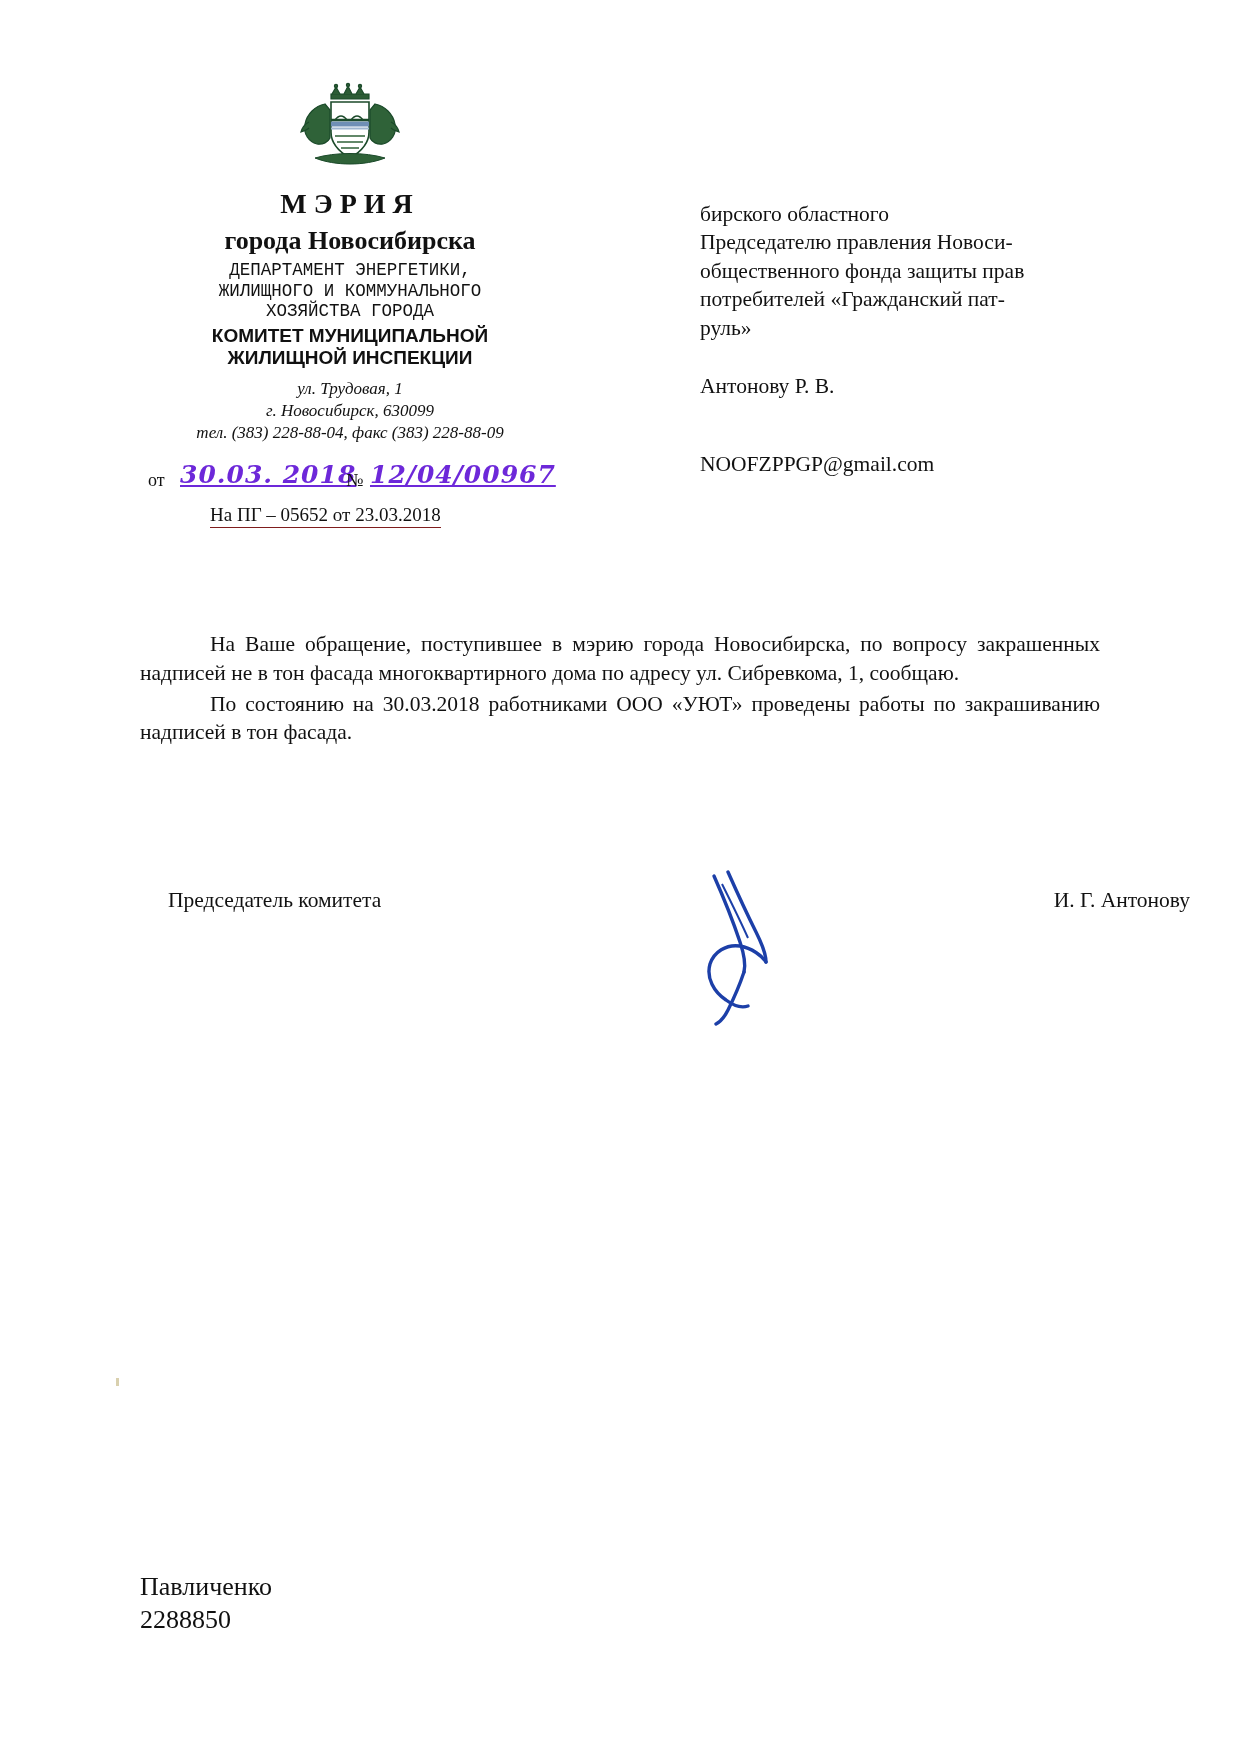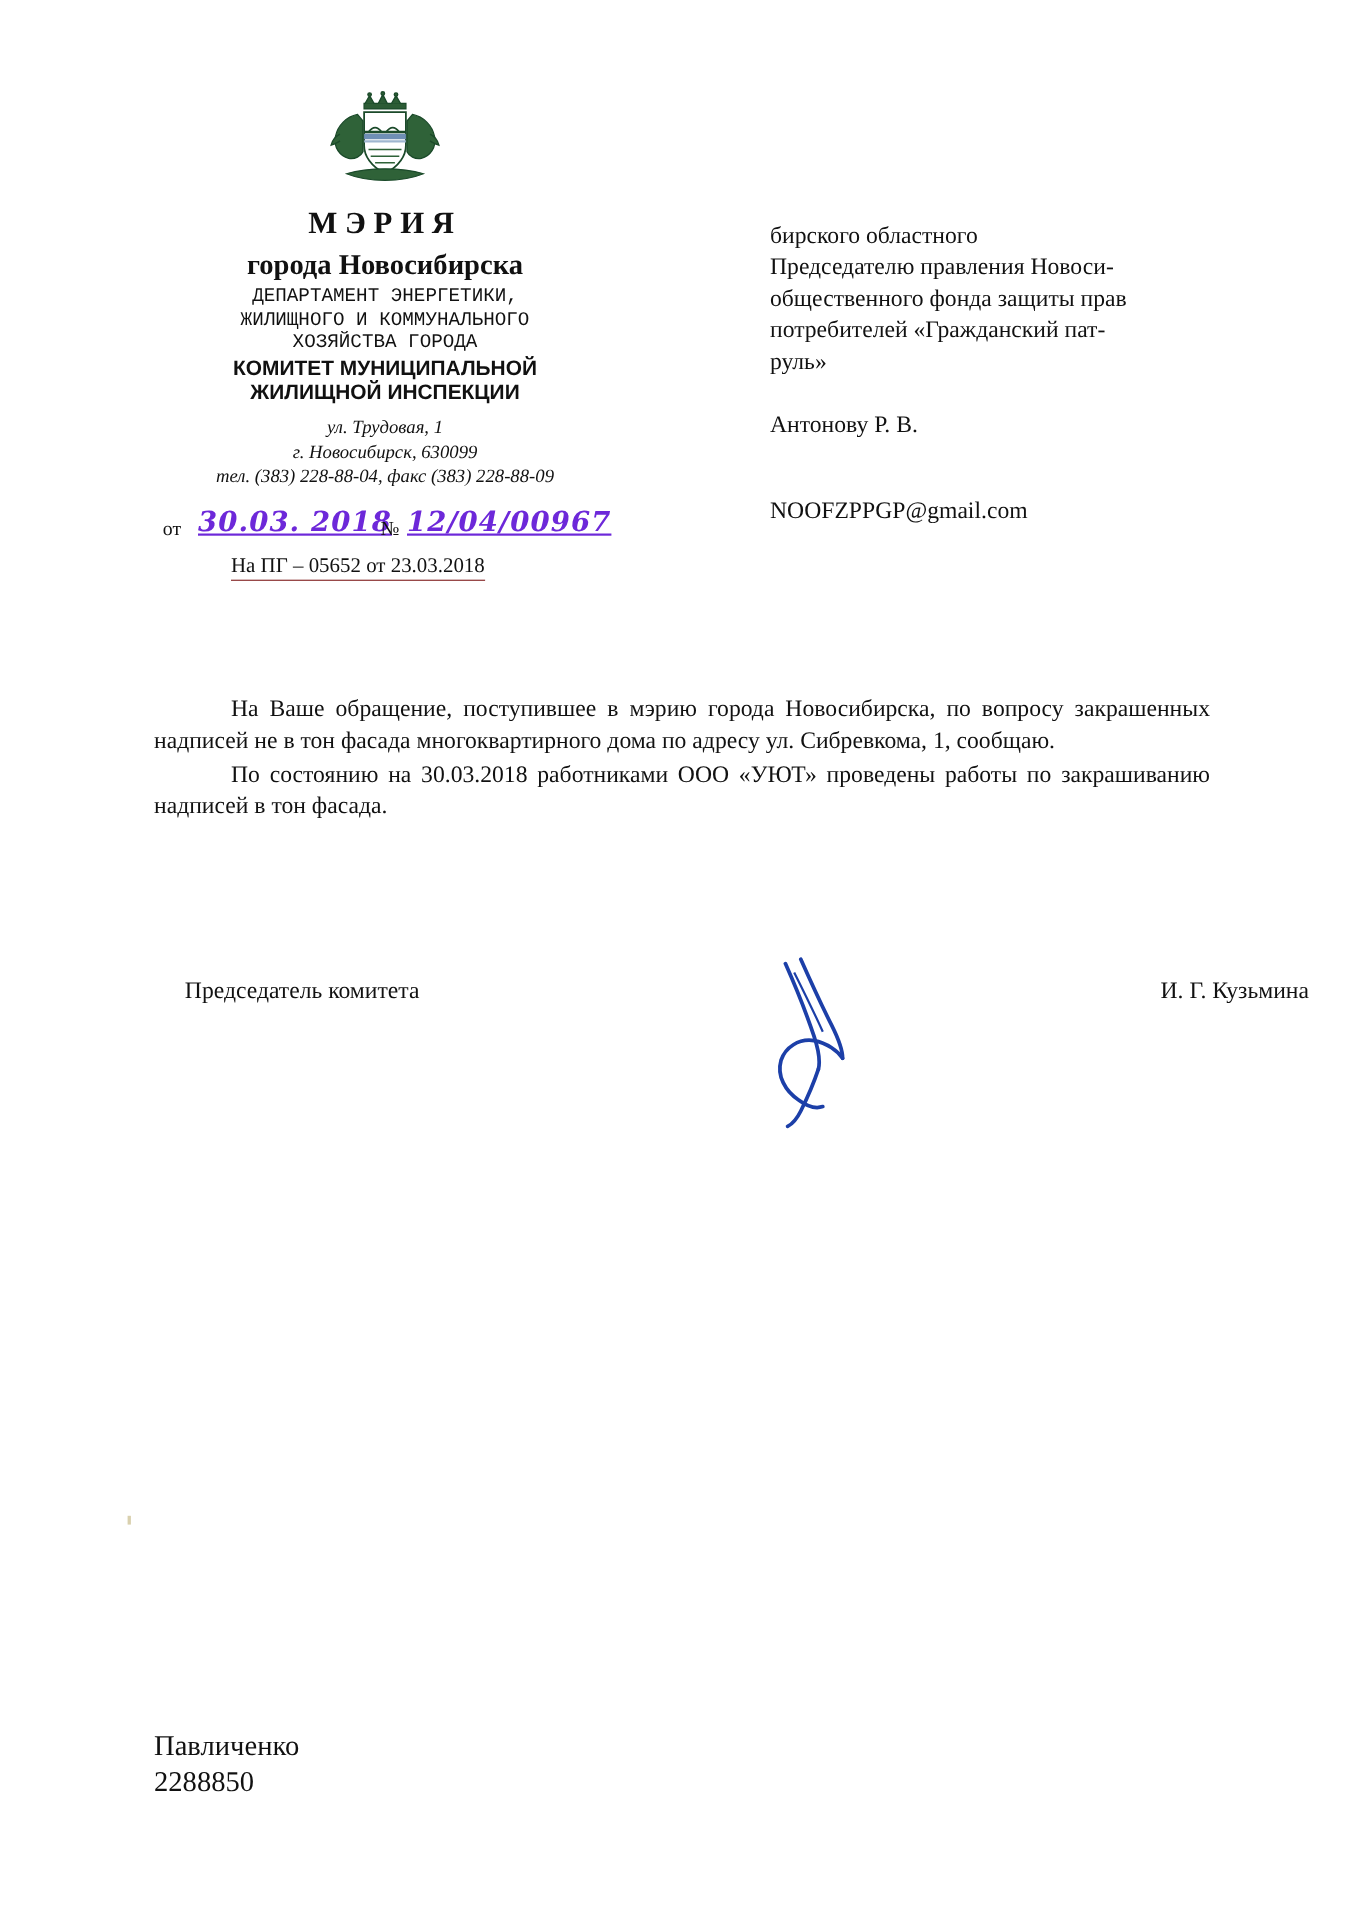--- a/index.html
+++ b/index.html
@@ -289,21 +289,21 @@
         <path d="M44 16 C52 34 62 58 70 82 C74 94 76 104 74 112"></path>
         <path d="M58 12 C66 30 76 52 86 72 C92 84 96 94 96 102"></path>
         <path d="M96 102 C92 96 82 88 70 86 C56 84 44 92 40 104 C36 118 44 132 56 140 C64 146 72 148 78 146"></path>
         <path d="M74 112 C70 124 64 138 58 150 C54 158 50 162 46 164"></path>
       </g>
       <g fill="none" stroke="#1c3fa8" stroke-width="2">
         <path d="M52 24 C60 40 70 60 78 78"></path>
       </g>
     </svg>
 
-    <span class="sign-name">И. Г. Кузьмина</span>
+    <span class="sign-name">И. Г. Антонову</span>
   </div>
 
   <div class="speck"></div>
 
   <div class="footer">
     <div>Павличенко</div>
     <div>2288850</div>
   </div>
 
 </div>

